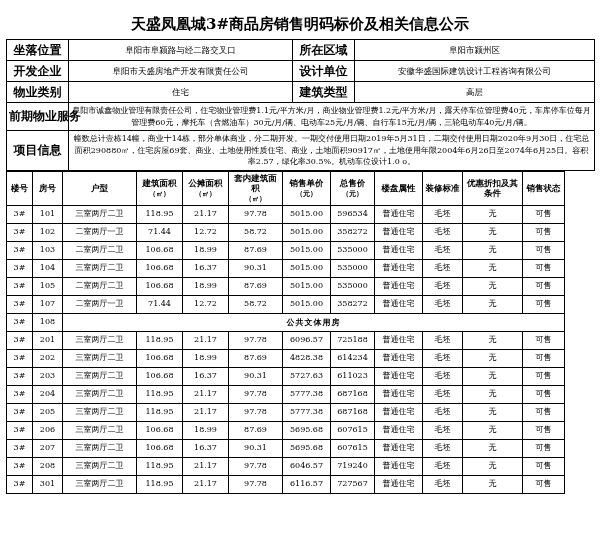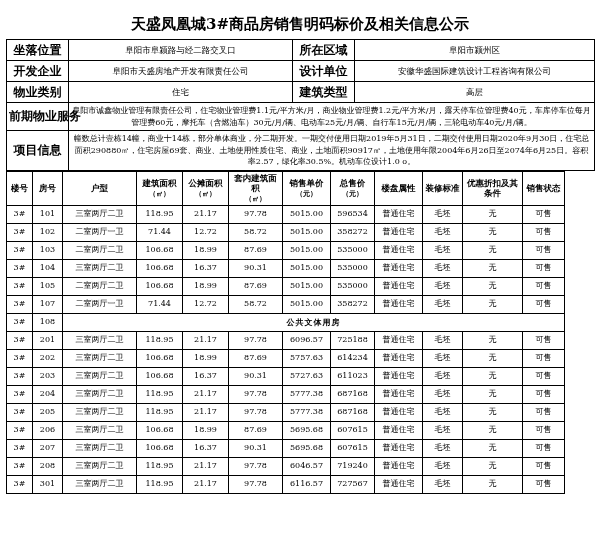--- a/index.html
+++ b/index.html
@@ -244,21 +244,21 @@
         <td>无</td>
         <td>可售</td>
       </tr>
       <tr class="row">
         <td>3#</td>
         <td>202</td>
         <td>三室两厅二卫</td>
         <td>106.68</td>
         <td>18.99</td>
         <td>87.69</td>
-        <td>5757.63</td>
+        <td>4828.38</td>
         <td>614234</td>
         <td>普通住宅</td>
         <td>毛坯</td>
         <td>无</td>
         <td>可售</td>
       </tr>
       <tr class="row">
         <td>3#</td>
         <td>203</td>
         <td>三室两厅二卫</td>

